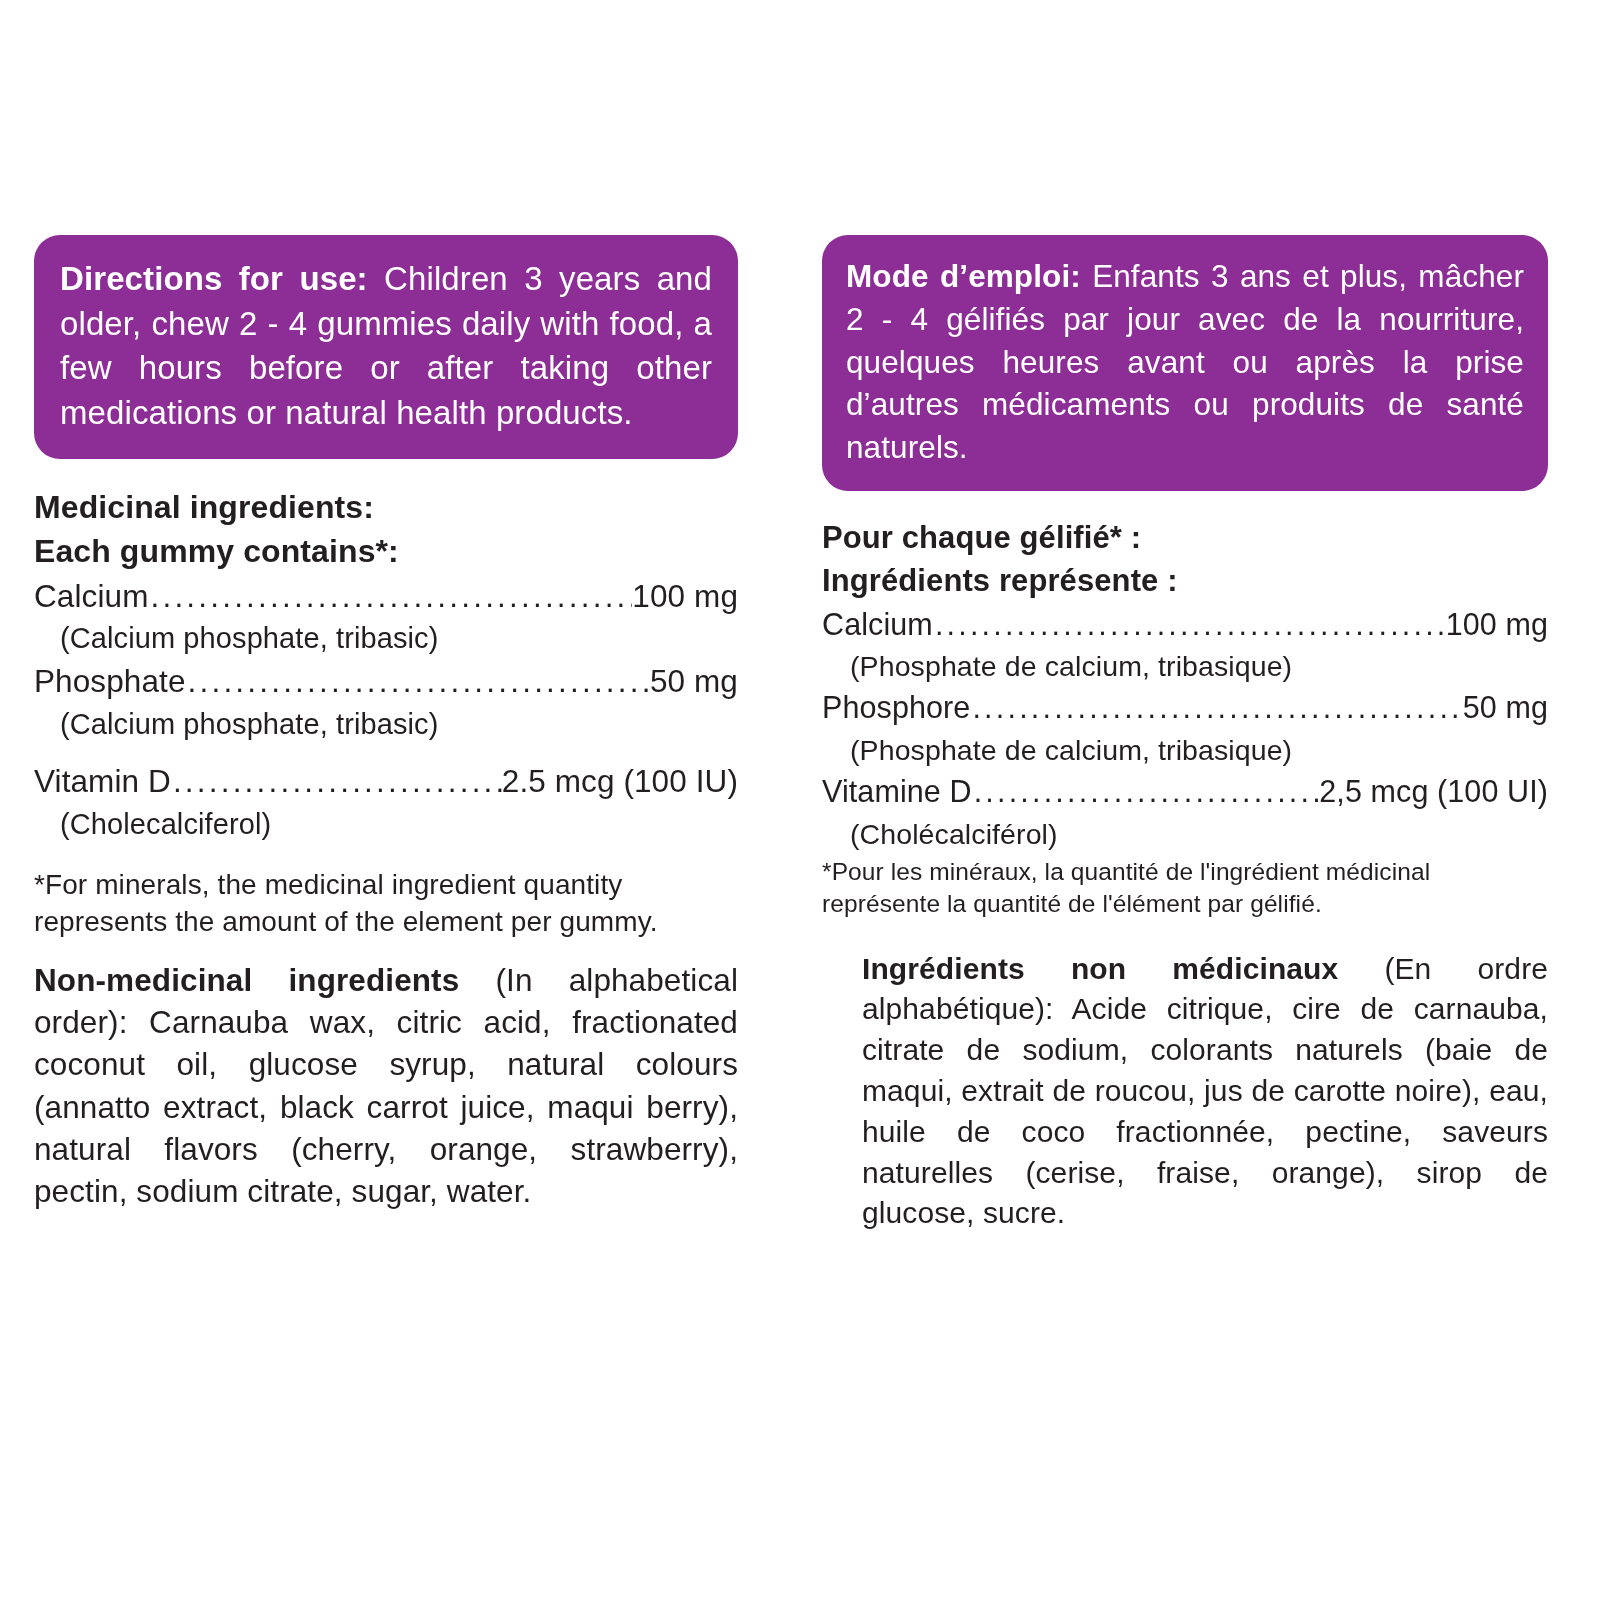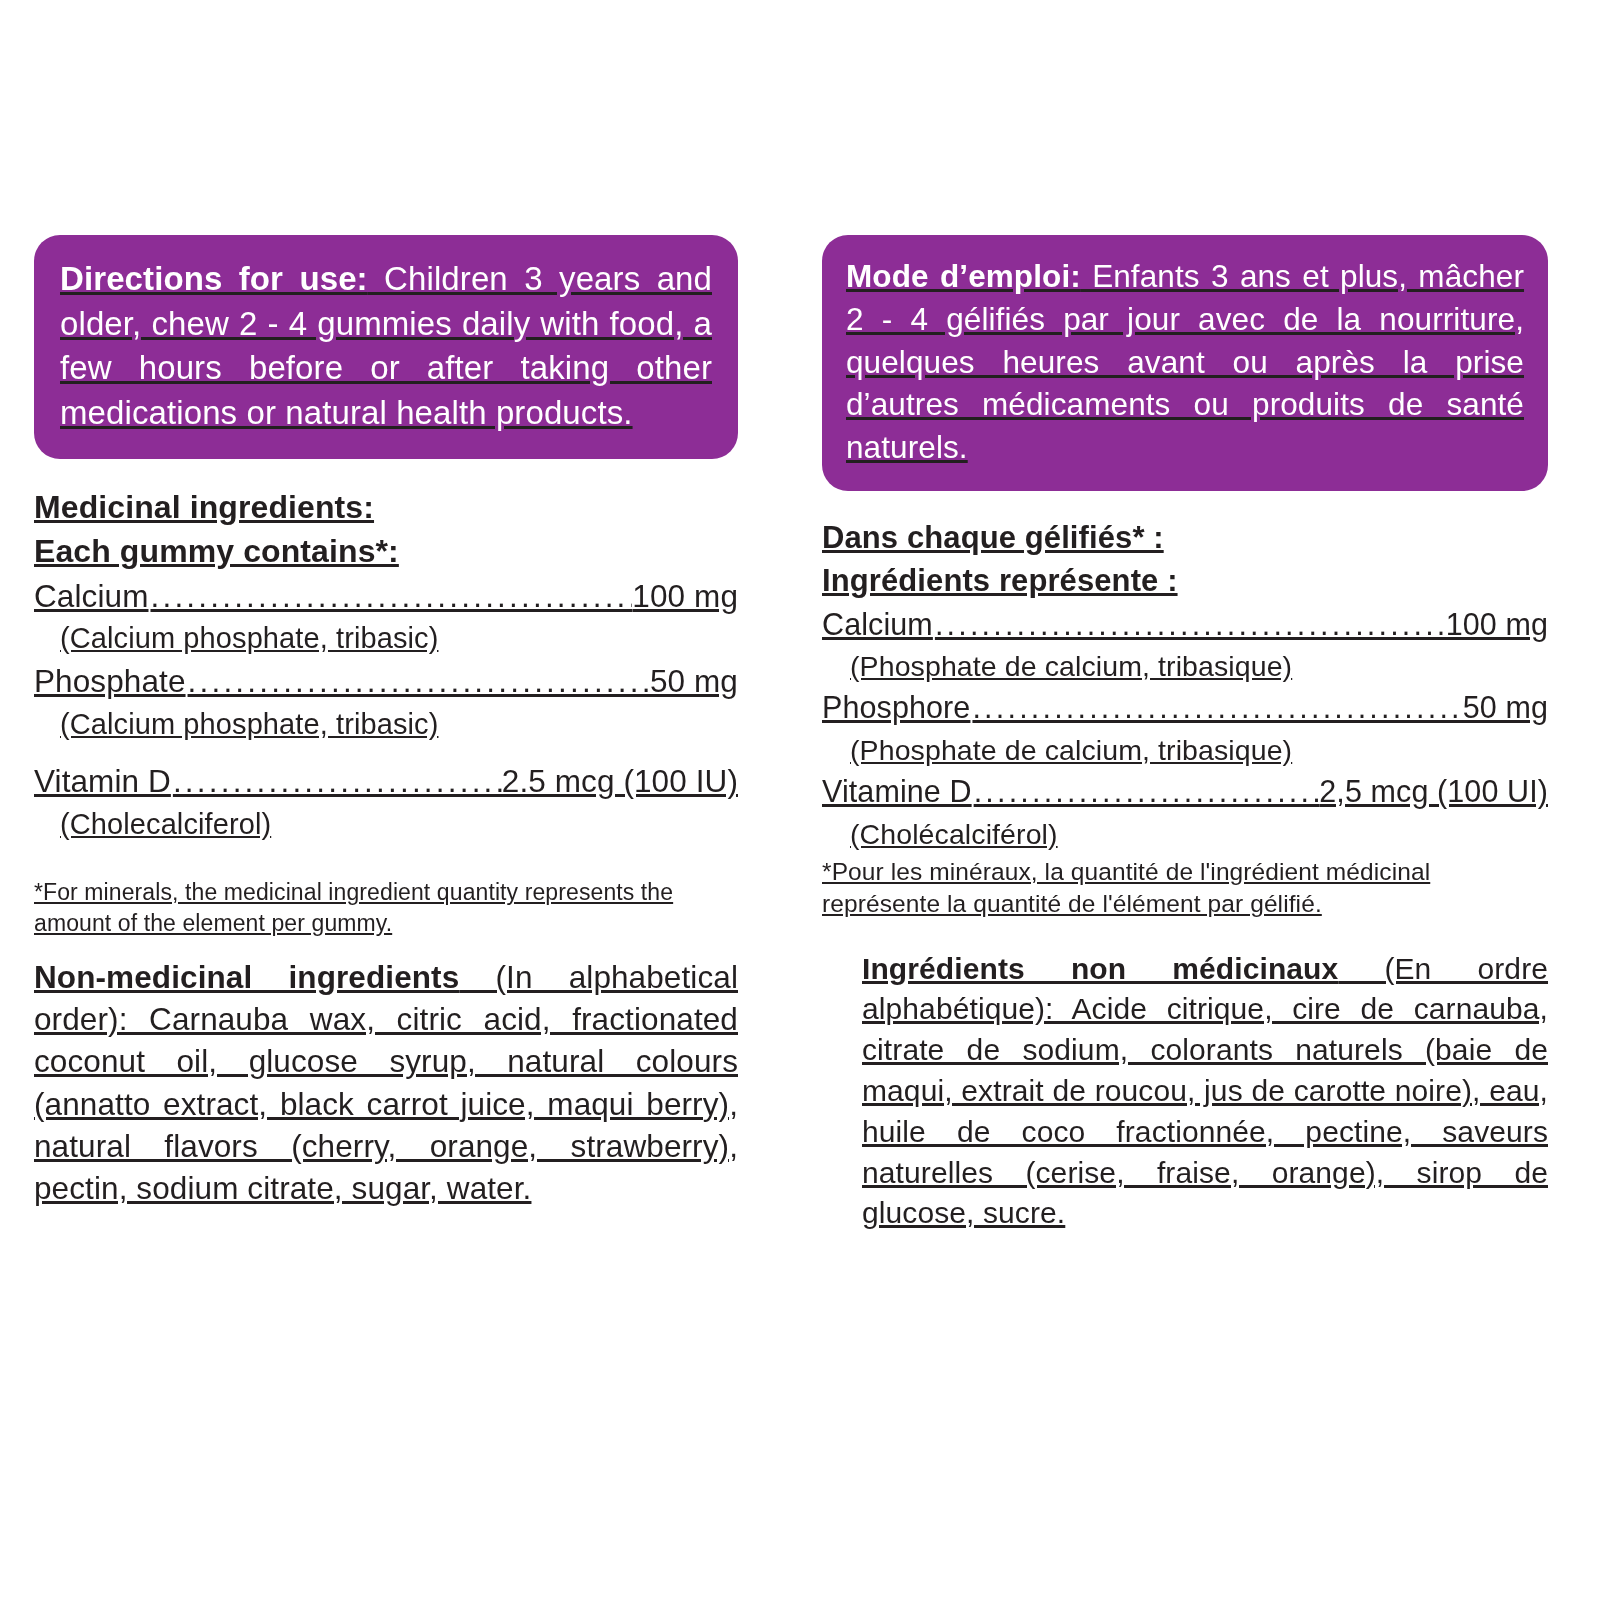--- a/index.html
+++ b/index.html
@@ -21,21 +21,20 @@
     width: 1600px;
     height: 1600px;
     display: flex;
     gap: 0px;
     padding: 235px 0 0 0;
     box-sizing: border-box;
   }
   .col {
     width: 800px;
     box-sizing: border-box;
-    text-decoration: underline;
   }
   .col-left  { padding: 0 62px 0 34px; }
   .col-right { padding: 0 52px 0 22px; }
 
   .directions-box {
     background: #8d2d96;
     color: #ffffff;
     border-radius: 26px;
     padding: 22px 26px 24px 26px;
     box-sizing: border-box;
@@ -87,23 +86,23 @@
     font-size: 29px;
     line-height: 1.42;
     padding-left: 26px;
     letter-spacing: 0.1px;
   }
   .col-right .sub-line { font-size: 28.5px; padding-left: 28px; }
 
   .gap-sm { height: 14px; }
 
   .footnote {
-    font-size: 23px;
+    font-size: 28px;
     line-height: 1.32;
-    margin-top: 32px;
+    margin-top: 22px;
     letter-spacing: 0.1px;
   }
   .col-right .footnote { font-size: 24.5px; margin-top: 2px; }
 
   .nonmed {
     margin-top: 18px;
     font-size: 31.5px;
     line-height: 1.34;
     text-align: justify;
     letter-spacing: 0.1px;
@@ -157,21 +156,21 @@
     </div>
   </div>
 
   <div class="col col-right">
 
     <div class="directions-box">
       <b>Mode d’emploi:</b><span> Enfants 3 ans et plus, mâcher 2 - 4 gélifiés par jour avec de la nourriture, quelques heures avant ou après la prise d’autres médicaments ou produits de santé naturels.</span>
     </div>
 
     <div class="block">
-      <div class="hdr">Dans chaque gélifiés* :</div>
+      <div class="hdr">Pour chaque gélifié* :</div>
       <div class="hdr">Ingrédients représente :</div>
 
       <div class="ing-line">
         <span class="ing-name">Calcium</span>
         <span class="dots">................................................................................</span>
         <span class="ing-amt">100 mg</span>
       </div>
       <div class="sub-line">(Phosphate de calcium, tribasique)</div>
 
       <div class="ing-line">

